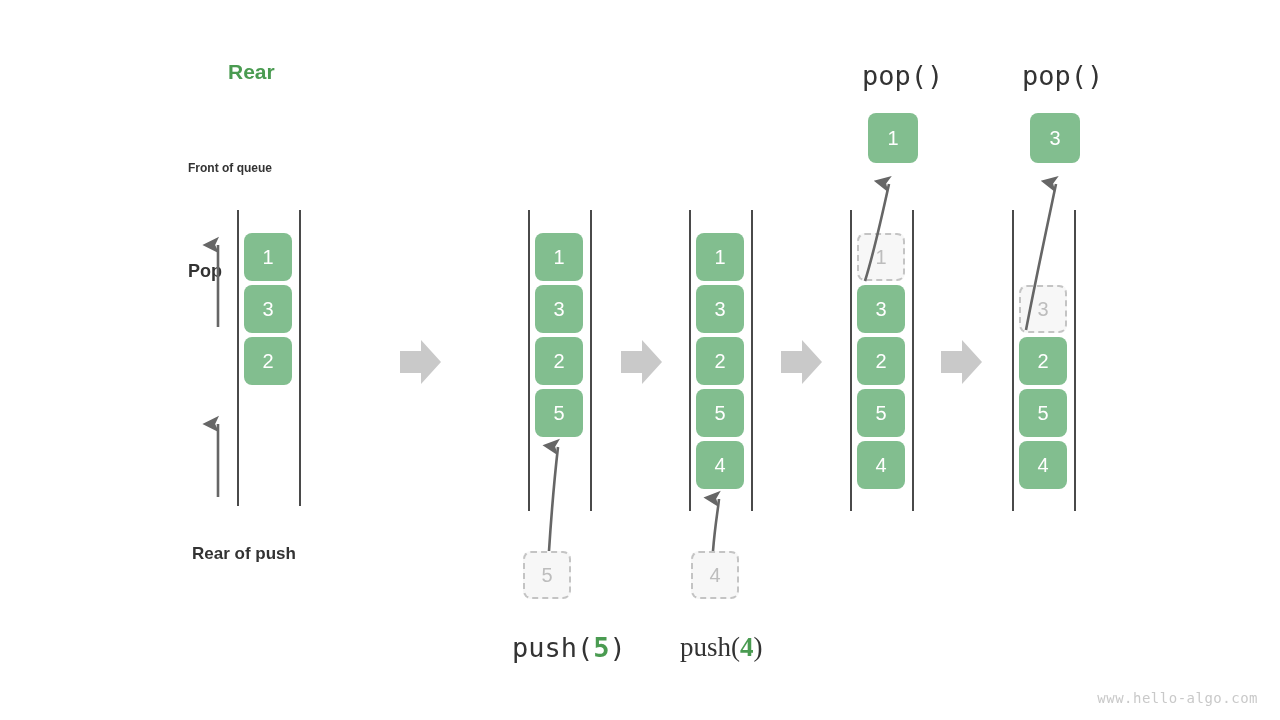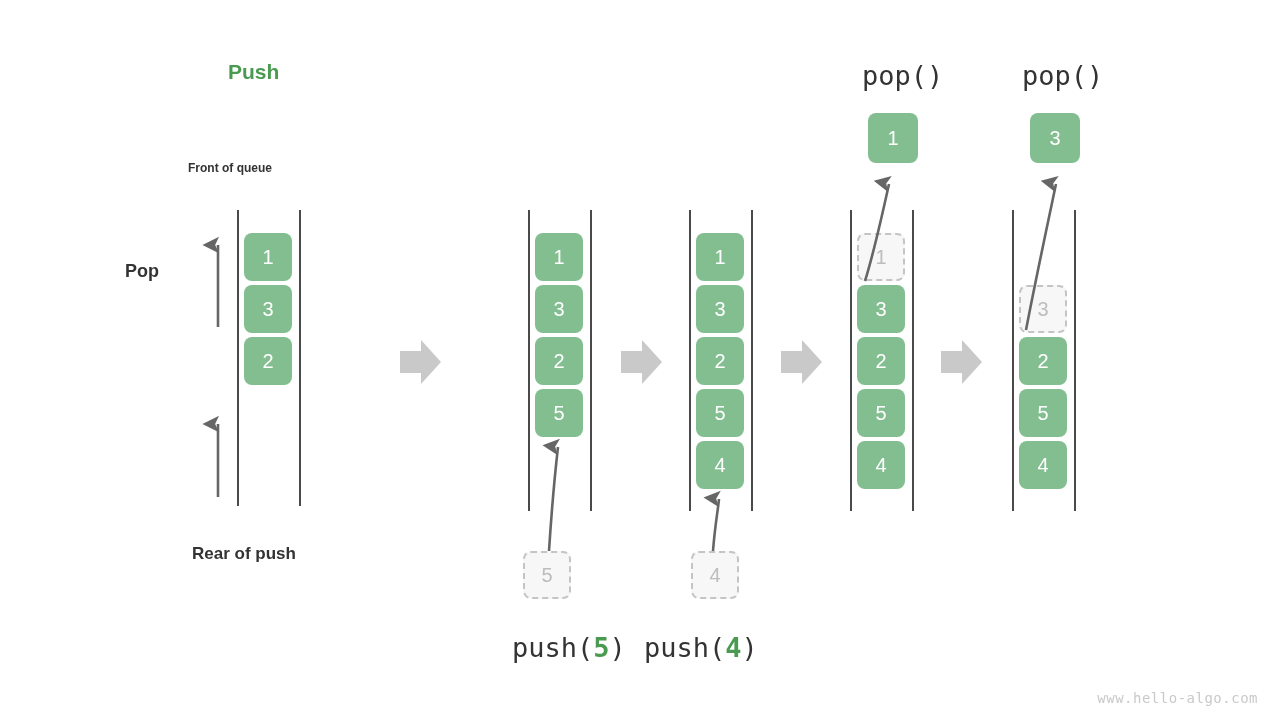--- a/index.html
+++ b/index.html
@@ -43,21 +43,21 @@
   }
   .lbl-rear {
     font-size: 17px;
     font-weight: bold;
     color: #333333;
     left: 192px;
     top: 544px;
   }
   .op-group {
     position: absolute;
-    text-align: center;
+    text-align: right;
     width: 160px;
     color: #333333;
   }
   .op-group .op-main {
     font-size: 18px;
     font-weight: bold;
     line-height: 26px;
     display: block;
   }
   .op-group .op-sub {
@@ -126,36 +126,36 @@
     width: 1280px;
     height: 720px;
     pointer-events: none;
   }
 </style>
 </head>
 <body>
 
 <div class="stage">
 
-  <div class="lbl title-queue">Push</div>
+  <div class="lbl title-queue">Rear</div>
 
   <div class="lbl lbl-front">Front of queue</div>
 
   <div class="lbl lbl-rear">Rear of push</div>
 
   <div class="op-group op-pop">
     <span class="op-main">Pop</span>
   </div>
 
 
   <div class="mono-lbl" style="left:512px; top:632px;">
     <span>push(</span><span class="num">5</span><span>)</span>
   </div>
 
-  <div class="mono-lbl" style="left:644px; top:632px;">
+  <div class="mono-lbl" style="left:680px; top:632px;font-family:Liberation Serif, serif;">
     <span>push(</span><span class="num">4</span><span>)</span>
   </div>
 
   <div class="mono-lbl" style="left:862px; top:60px;">pop()</div>
 
   <div class="mono-lbl" style="left:1022px; top:60px;">pop()</div>
 
   <div class="rail" style="left:237px; top:210px; height:296px;"></div>
   <div class="rail" style="left:299px; top:210px; height:296px;"></div>
 

